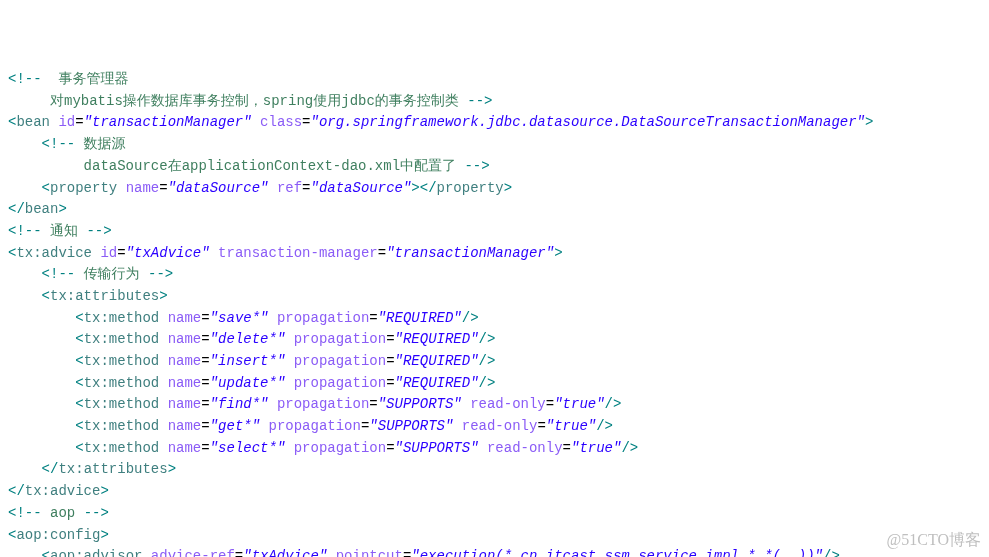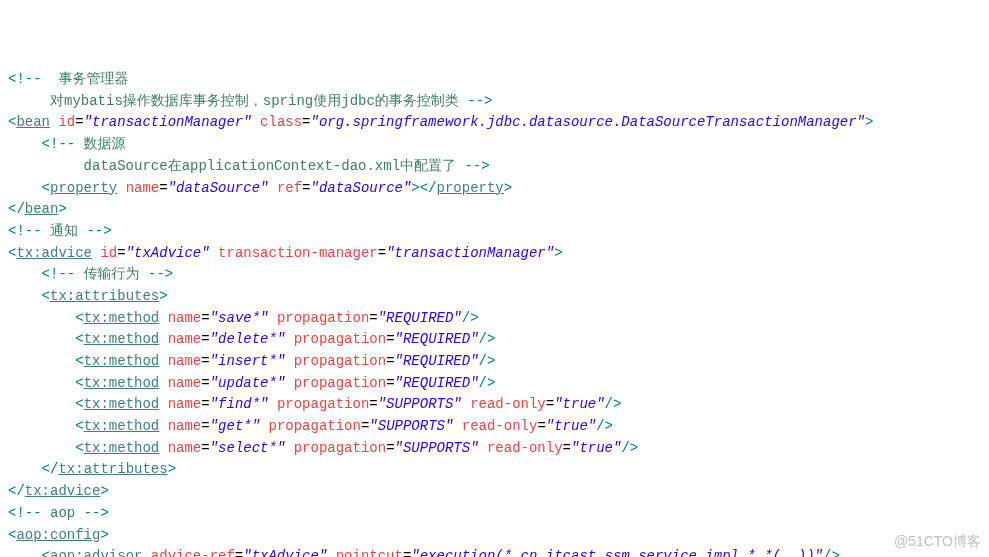--- a/index.html
+++ b/index.html
@@ -11,31 +11,31 @@
     background: #ffffff;
     color: #000;
     white-space: pre;
     position: relative;
     width: 989px;
     height: 557px;
     box-sizing: border-box;
     overflow: hidden;
   }
   .cm  { color: #3f7f5f; text-align: right; }          
-  .tg  { color: #3f7f7f; text-decoration: underline; }          
-  .an  { color: #ef4444; }          
+  .tg  { color: #3f7f7f; }          
+  .an  { color: #8b5cf6; }          
   .av  { color: #2a00ff; font-style: italic; } 
   .pn  { color: #008080; }          
   .wm  {
     position: absolute;
     right: 8px;
     bottom: 4px;
     color: #bfbfbf;
-    font-family: Liberation Sans, sans-serif;
-    font-size: 14px;
+    font-family: Liberation Serif, serif;
+    font-size: 16px;
   }
 </style>
 </head>
 <body>
 
 
 <div id="code"><div><span class="pn">&lt;!--</span><span class="cm">  事务管理器</span></div><div><span class="cm">     对mybatis操作数据库事务控制，spring使用jdbc的事务控制类 </span><span class="pn">--&gt;</span></div><div><span class="pn">&lt;</span><span class="tg">bean</span><span> </span><span class="an">id</span><span>=</span><span class="av">"transactionManager"</span><span> </span><span class="an">class</span><span>=</span><span class="av">"org.springframework.jdbc.datasource.DataSourceTransactionManager"</span><span class="pn">&gt;</span></div><div><span>    </span><span class="pn">&lt;!--</span><span class="cm"> 数据源</span></div><div><span class="cm">         dataSource在applicationContext-dao.xml中配置了 </span><span class="pn">--&gt;</span></div><div><span>    </span><span class="pn">&lt;</span><span class="tg">property</span><span> </span><span class="an">name</span><span>=</span><span class="av">"dataSource"</span><span> </span><span class="an">ref</span><span>=</span><span class="av">"dataSource"</span><span class="pn">&gt;&lt;/</span><span class="tg">property</span><span class="pn">&gt;</span></div><div><span class="pn">&lt;/</span><span class="tg">bean</span><span class="pn">&gt;</span></div><div><span class="pn">&lt;!--</span><span class="cm"> 通知 </span><span class="pn">--&gt;</span></div><div><span class="pn">&lt;</span><span class="tg">tx:advice</span><span> </span><span class="an">id</span><span>=</span><span class="av">"txAdvice"</span><span> </span><span class="an">transaction-manager</span><span>=</span><span class="av">"transactionManager"</span><span class="pn">&gt;</span></div><div><span>    </span><span class="pn">&lt;!--</span><span class="cm"> 传输行为 </span><span class="pn">--&gt;</span></div><div><span>    </span><span class="pn">&lt;</span><span class="tg">tx:attributes</span><span class="pn">&gt;</span></div><div><span>        </span><span class="pn">&lt;</span><span class="tg">tx:method</span><span> </span><span class="an">name</span><span>=</span><span class="av">"save*"</span><span> </span><span class="an">propagation</span><span>=</span><span class="av">"REQUIRED"</span><span class="pn">/&gt;</span></div><div><span>        </span><span class="pn">&lt;</span><span class="tg">tx:method</span><span> </span><span class="an">name</span><span>=</span><span class="av">"delete*"</span><span> </span><span class="an">propagation</span><span>=</span><span class="av">"REQUIRED"</span><span class="pn">/&gt;</span></div><div><span>        </span><span class="pn">&lt;</span><span class="tg">tx:method</span><span> </span><span class="an">name</span><span>=</span><span class="av">"insert*"</span><span> </span><span class="an">propagation</span><span>=</span><span class="av">"REQUIRED"</span><span class="pn">/&gt;</span></div><div><span>        </span><span class="pn">&lt;</span><span class="tg">tx:method</span><span> </span><span class="an">name</span><span>=</span><span class="av">"update*"</span><span> </span><span class="an">propagation</span><span>=</span><span class="av">"REQUIRED"</span><span class="pn">/&gt;</span></div><div><span>        </span><span class="pn">&lt;</span><span class="tg">tx:method</span><span> </span><span class="an">name</span><span>=</span><span class="av">"find*"</span><span> </span><span class="an">propagation</span><span>=</span><span class="av">"SUPPORTS"</span><span> </span><span class="an">read-only</span><span>=</span><span class="av">"true"</span><span class="pn">/&gt;</span></div><div><span>        </span><span class="pn">&lt;</span><span class="tg">tx:method</span><span> </span><span class="an">name</span><span>=</span><span class="av">"get*"</span><span> </span><span class="an">propagation</span><span>=</span><span class="av">"SUPPORTS"</span><span> </span><span class="an">read-only</span><span>=</span><span class="av">"true"</span><span class="pn">/&gt;</span></div><div><span>        </span><span class="pn">&lt;</span><span class="tg">tx:method</span><span> </span><span class="an">name</span><span>=</span><span class="av">"select*"</span><span> </span><span class="an">propagation</span><span>=</span><span class="av">"SUPPORTS"</span><span> </span><span class="an">read-only</span><span>=</span><span class="av">"true"</span><span class="pn">/&gt;</span></div><div><span>    </span><span class="pn">&lt;/</span><span class="tg">tx:attributes</span><span class="pn">&gt;</span></div><div><span></span></div><div><span class="pn">&lt;/</span><span class="tg">tx:advice</span><span class="pn">&gt;</span></div><div><span class="pn">&lt;!--</span><span class="cm"> aop </span><span class="pn">--&gt;</span></div><div><span class="pn">&lt;</span><span class="tg">aop:config</span><span class="pn">&gt;</span></div><div><span>    </span><span class="pn">&lt;</span><span class="tg">aop:advisor</span><span> </span><span class="an">advice-ref</span><span>=</span><span class="av">"txAdvice"</span><span> </span><span class="an">pointcut</span><span>=</span><span class="av">"execution(* cn.itcast.ssm.service.impl.*.*(..))"</span><span class="pn">/&gt;</span></div></div>
 <div class="wm">@51CTO博客</div>
 
 

